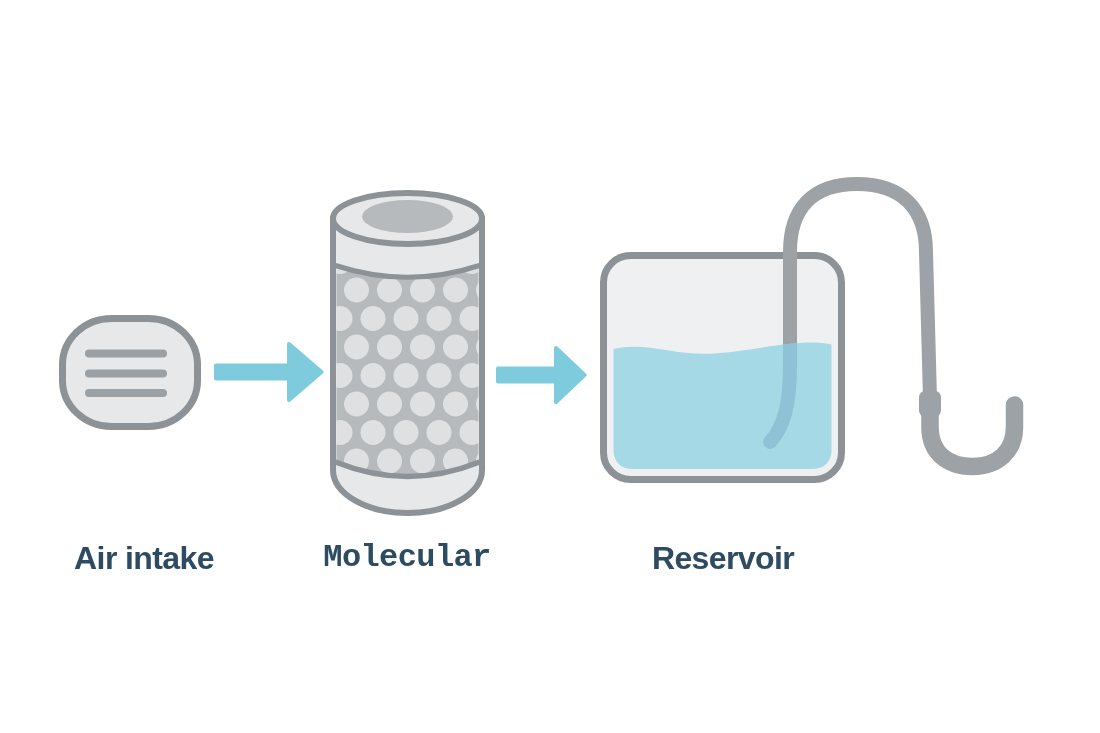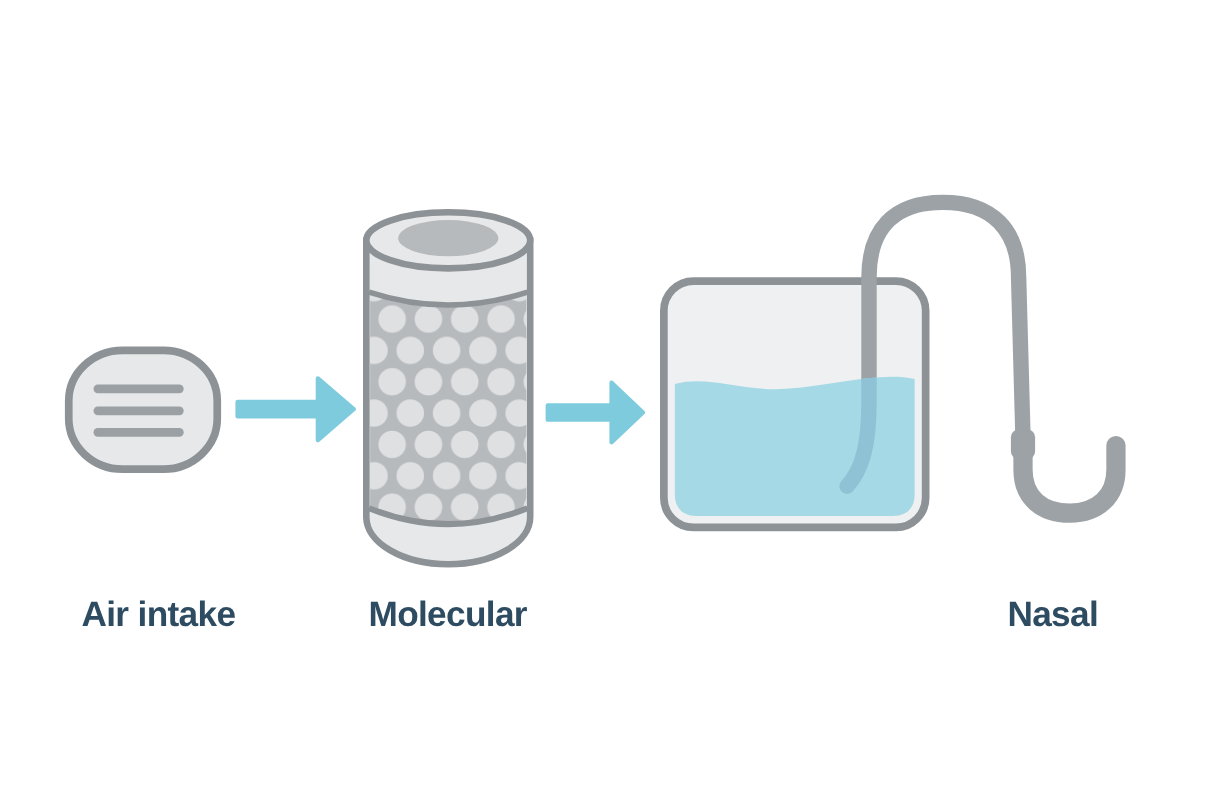--- a/index.html
+++ b/index.html
@@ -98,20 +98,23 @@
     <g>
       <path class="liquid" d="M613.5,349 C645,341 675,356 714,353.5 C755,351 800,337.5 831.5,344.5 L831.5,450 C831.5,462 824,469 812,469 L633,469 C621,469 613.5,462 613.5,450 Z"></path>
       <path class="tube-sub" stroke-width="14" clip-path="url(#liquidClip)" d="M770,442 C784,427 790,404 790,366 L790,300"></path>
     </g>
   </svg>
 
   <div class="label" style="left:44px;top:533px;">
     <span>Air intake</span>
     <span></span>
   </div>
-  <div class="label" style="left:307px;top:533px;">
+  <div class="label" style="left:307px;top:533px;font-family:Liberation Mono, monospace;">
     <span>Molecular</span>
   </div>
+  <div class="label" style="left:623px;top:533px;">
+    <span>Reservoir</span>
+    <span></span>
+  </div>
   <div class="label" style="left:857px;top:533px;">
-    <span>Nasal</span>
   </div>
 
 </div>
 
 </body></html>

